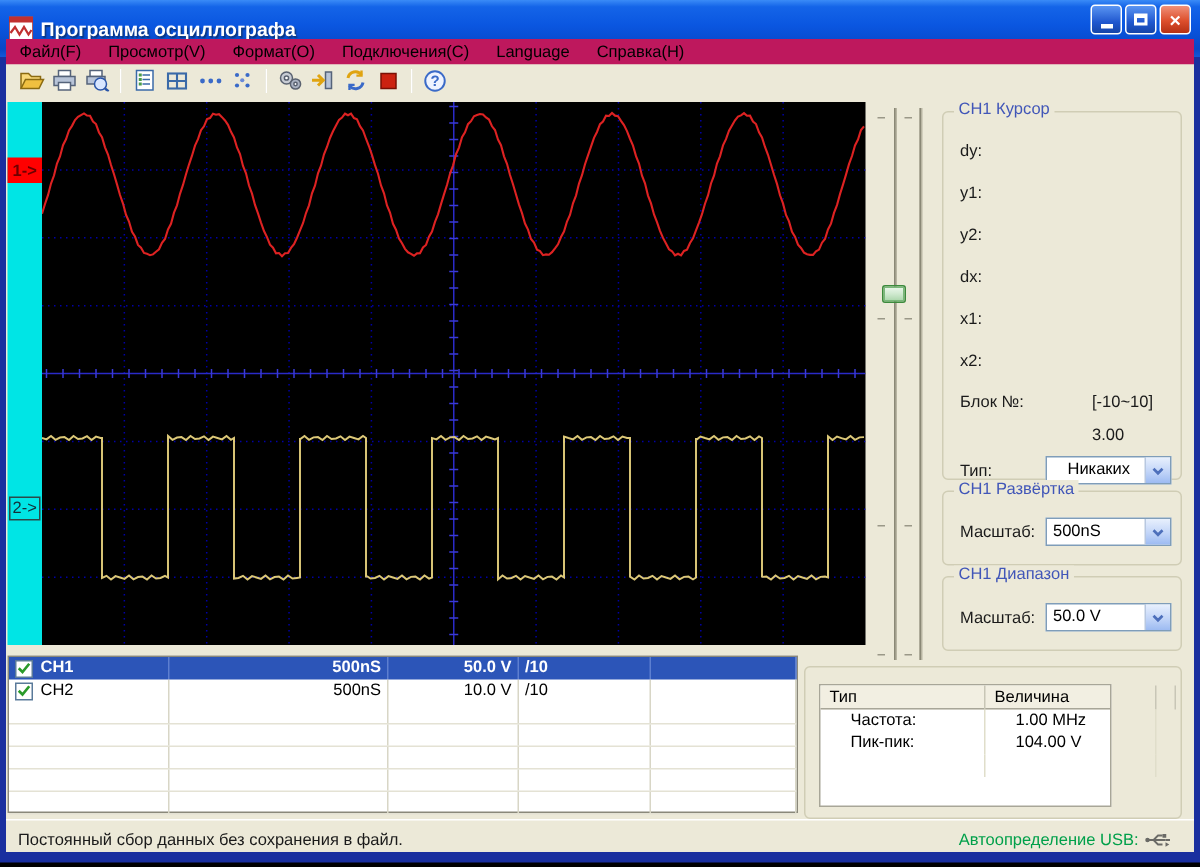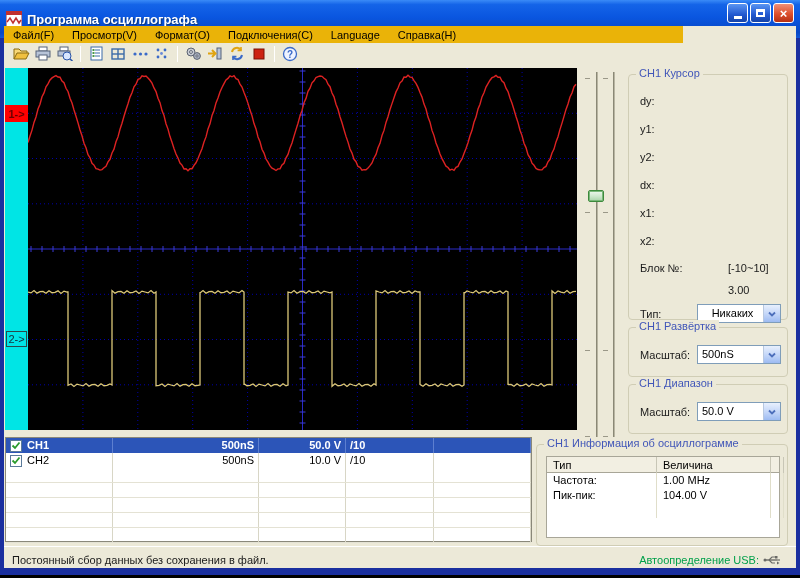--- a/index.html
+++ b/index.html
@@ -18,21 +18,21 @@
   .title-text{color:#fff;font-size:13px;font-weight:bold;text-shadow:1px 1px 1px #0a3578;}
   .tb-buttons{position:absolute;right:6px;top:3px;display:flex;gap:2px;}
   .tb-btn{width:21px;height:20px;border:1px solid #fff;border-radius:3px;
     display:flex;align-items:center;justify-content:center;color:#fff;font-weight:bold;}
   .btn-blue{background:linear-gradient(180deg,#5a95f2,#2057cf 60%,#1544a8);}
   .btn-red{background:linear-gradient(180deg,#f09078,#dd4f2c 55%,#b53014);}
   .glyph-min{width:8px;height:3px;background:#fff;margin-top:9px;}
   .glyph-max{width:9px;height:8px;border:2px solid #fff;border-top-width:3px;}
   .glyph-close{font-size:13px;line-height:13px;}
   
-  .menubar{position:absolute;left:4px;top:26px;width:679px;height:17px;background:#eab308;display:flex;align-items:center;}
+  .menubar{position:absolute;left:4px;top:26px;width:792px;height:17px;background:#be185d;display:flex;align-items:center;}
   .menu-item{padding:1px 9px;cursor:default;}
   .toolbar{position:absolute;left:4px;top:43px;width:792px;height:21px;background:#ece9d8;display:flex;align-items:center;padding-left:6px;}
   .tool{width:22px;height:18px;display:flex;align-items:center;justify-content:center;}
   .tsep{width:1px;height:16px;background:#c6c3ae;border-right:1px solid #fff;margin:0 4px;}
   
   .ch-strip{position:absolute;left:5px;top:68px;width:23px;height:362px;background:#00e5e5;}
   .marker1{position:absolute;left:5px;top:105px;width:23px;height:17px;background:#f00;
     color:#6d0000;font-weight:bold;font-size:11px;display:flex;align-items:center;justify-content:center;}
   .marker2{position:absolute;left:6px;top:331px;width:21px;height:16px;border:1px solid #2a4a4a;
     color:#12303a;font-size:11px;display:flex;align-items:center;justify-content:center;}
@@ -56,25 +56,25 @@
   .chtable{position:absolute;left:5px;top:437px;width:527px;height:105px;background:#fff;border:1px solid #8a887a;}
   .chrow{display:grid;grid-template-columns:107px 146px 87px 88px auto;height:15px;line-height:15px;}
   .chrow .cell{border-right:1px solid #d8d6c6;padding:0 4px;overflow:hidden;white-space:nowrap;}
   .chrow .r{text-align:right;}
   .row-sel{background:#2c55b8;color:#fff;}
   .row-sel .cell{border-right-color:#5d7fd0;font-weight:bold;}
   .emptyrow{border-bottom:1px solid #e4e2d4;}
   .cbwrap{display:flex;align-items:center;gap:5px;padding-left:3px;}
   .cb{width:12px;height:12px;background:#fff;border:1px solid #5a7a9a;display:inline-flex;align-items:center;justify-content:center;flex:none;}
   
-  .itable{position:absolute;left:546px;top:456px;width:234px;height:82px;background:#fff;border:1px solid #a8a698;}
+  .itable{position:absolute;left:546px;top:456px;width:195px;height:82px;background:#fff;border:1px solid #a8a698;}
   .ithead{display:grid;grid-template-columns:110px 114px auto;height:16px;line-height:16px;background:#f2efe2;border-bottom:1px solid #a8a698;}
   .ithead span{padding:0 6px;border-right:1px solid #c8c6b6;}
   .itrow{display:grid;grid-template-columns:110px 114px auto;height:15px;line-height:15px;}
-  .itrow span{padding:0 6px;border-right:1px solid #e0deca;overflow:hidden;}
+  .itrow span{padding:0 20px;border-right:1px solid #e0deca;overflow:hidden;}
   
   .statusbar{position:absolute;left:4px;top:546px;width:792px;height:22px;background:#ece9d8;border-top:1px solid #fff;}
   .status-text{position:absolute;left:8px;top:7px;color:#1a1a1a;}
   .usb-area{position:absolute;right:16px;top:7px;color:#00a04a;display:flex;align-items:center;gap:4px;}
   .frame-bottom{position:absolute;left:0;top:568px;width:800px;height:7px;background:#1a2f9f;}
   .frame-black{position:absolute;left:0;top:575px;width:800px;height:3px;background:#000;}
 </style>
 </head>
 <body>
 
@@ -430,21 +430,20 @@
     <div class="chrow emptyrow">
         <span class="cell"></span>
         <span class="cell"></span>
         <span class="cell"></span>
         <span class="cell"></span>
         <span class="cell"></span>
       </div>
   </div>
 
   <div class="gbox" style="left:536px;top:444px;width:252px;height:102px;"></div>
-  <span class="glabel" style="left:544px;top:437px;">CH1 Информация об осциллограмме</span>
   <div class="itable">
     <div class="ithead">
       <span>Тип</span>
       <span>Величина</span>
       <span></span>
     </div>
     <div class="itrow">
       <span>Частота:</span>
       <span>1.00 MHz</span>
         <span></span>

